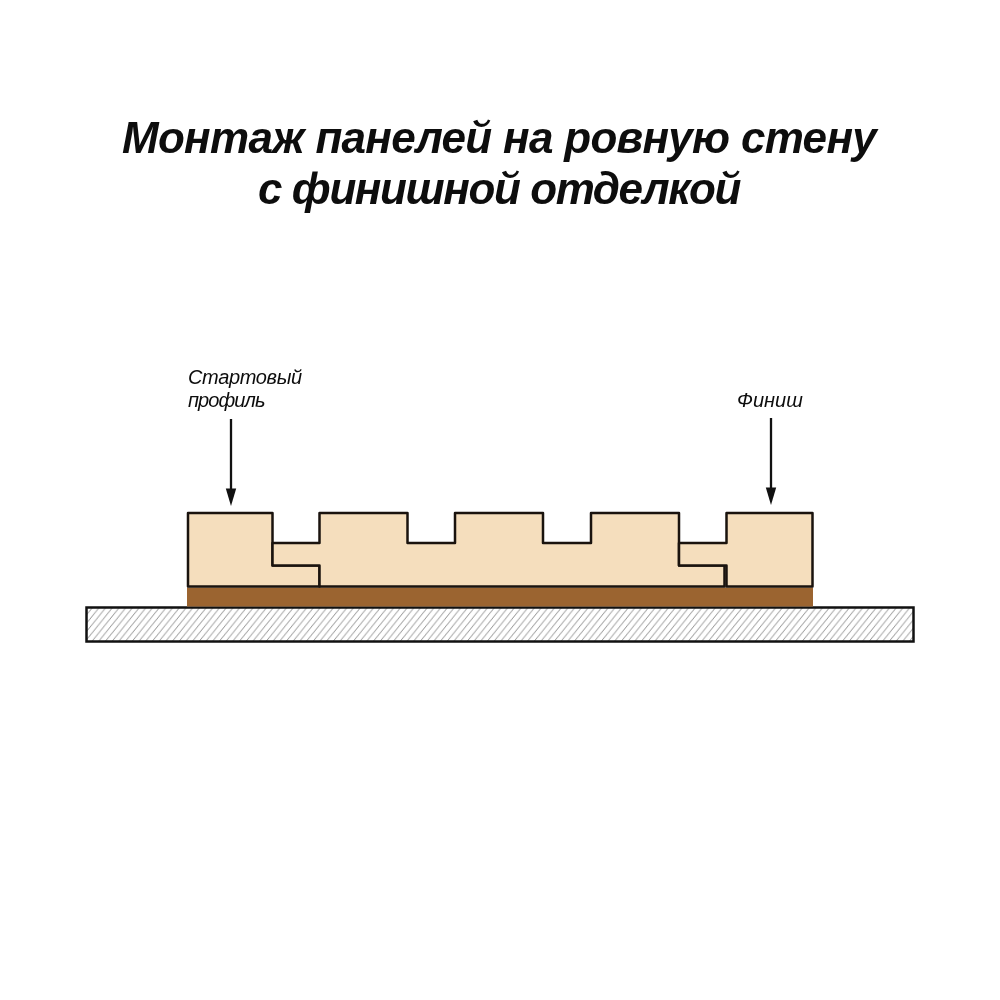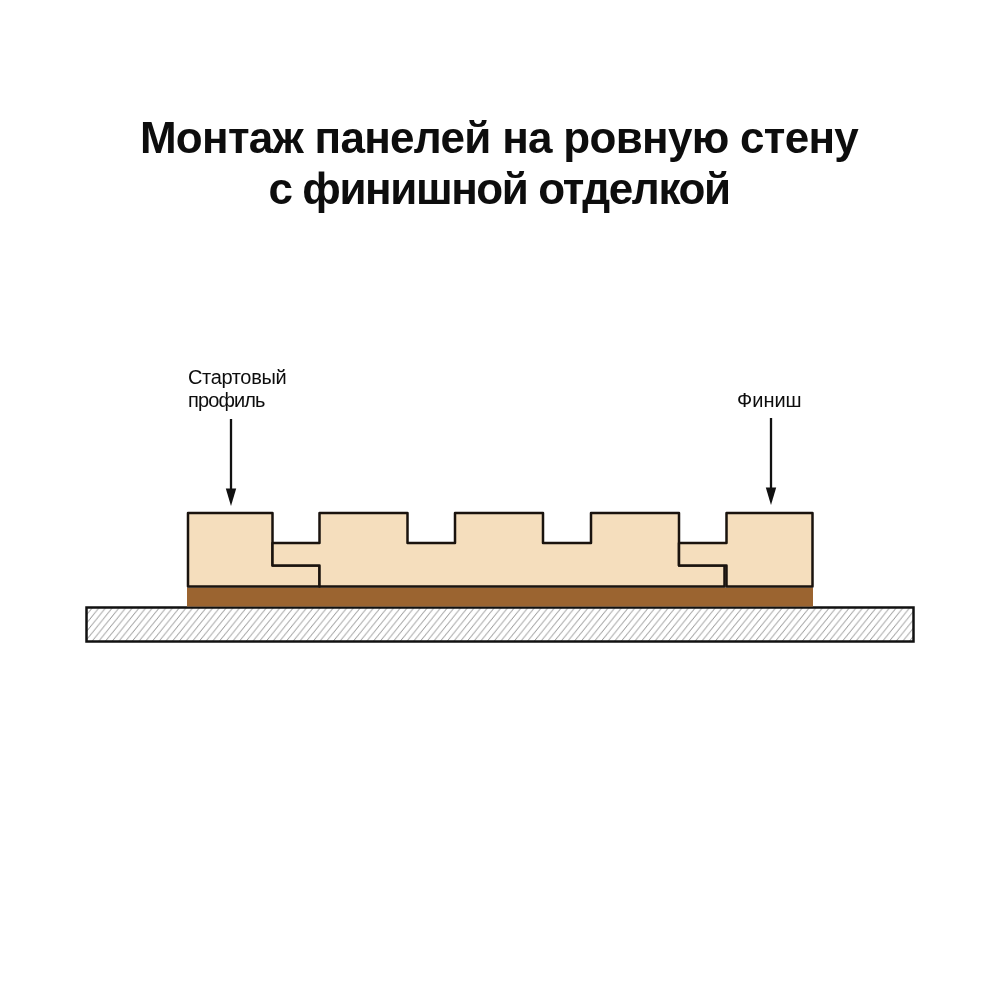--- a/index.html
+++ b/index.html
@@ -1,16 +1,16 @@
 <!DOCTYPE html>
 <html><head>
 <meta charset="utf-8">
 <style>
   html,body{margin:0;padding:0;background:#ffffff;}
-  .stage{position:relative;width:1000px;height:1000px;background:#ffffff;overflow:hidden;}
+  .stage{position:relative;width:1000px;height:1000px;background:#ffffff;overflow:hidden;font-style:italic;}
   svg text{font-family:"Liberation Sans",sans-serif;fill:#0d0d0d;}
 </style>
 </head>
 <body>
 <div class="stage">
 <svg width="1000" height="1000" viewBox="0 0 1000 1000" xmlns="http://www.w3.org/2000/svg">
   <defs>
     <pattern id="hatch" width="6.7" height="8.3" patternUnits="userSpaceOnUse">
       <path d="M-3.35,4.15 L3.35,-4.15 M0,8.3 L6.7,0 M3.35,12.45 L10.05,4.15" stroke="#878787" stroke-width="0.9" fill="none"></path>
     </pattern>

